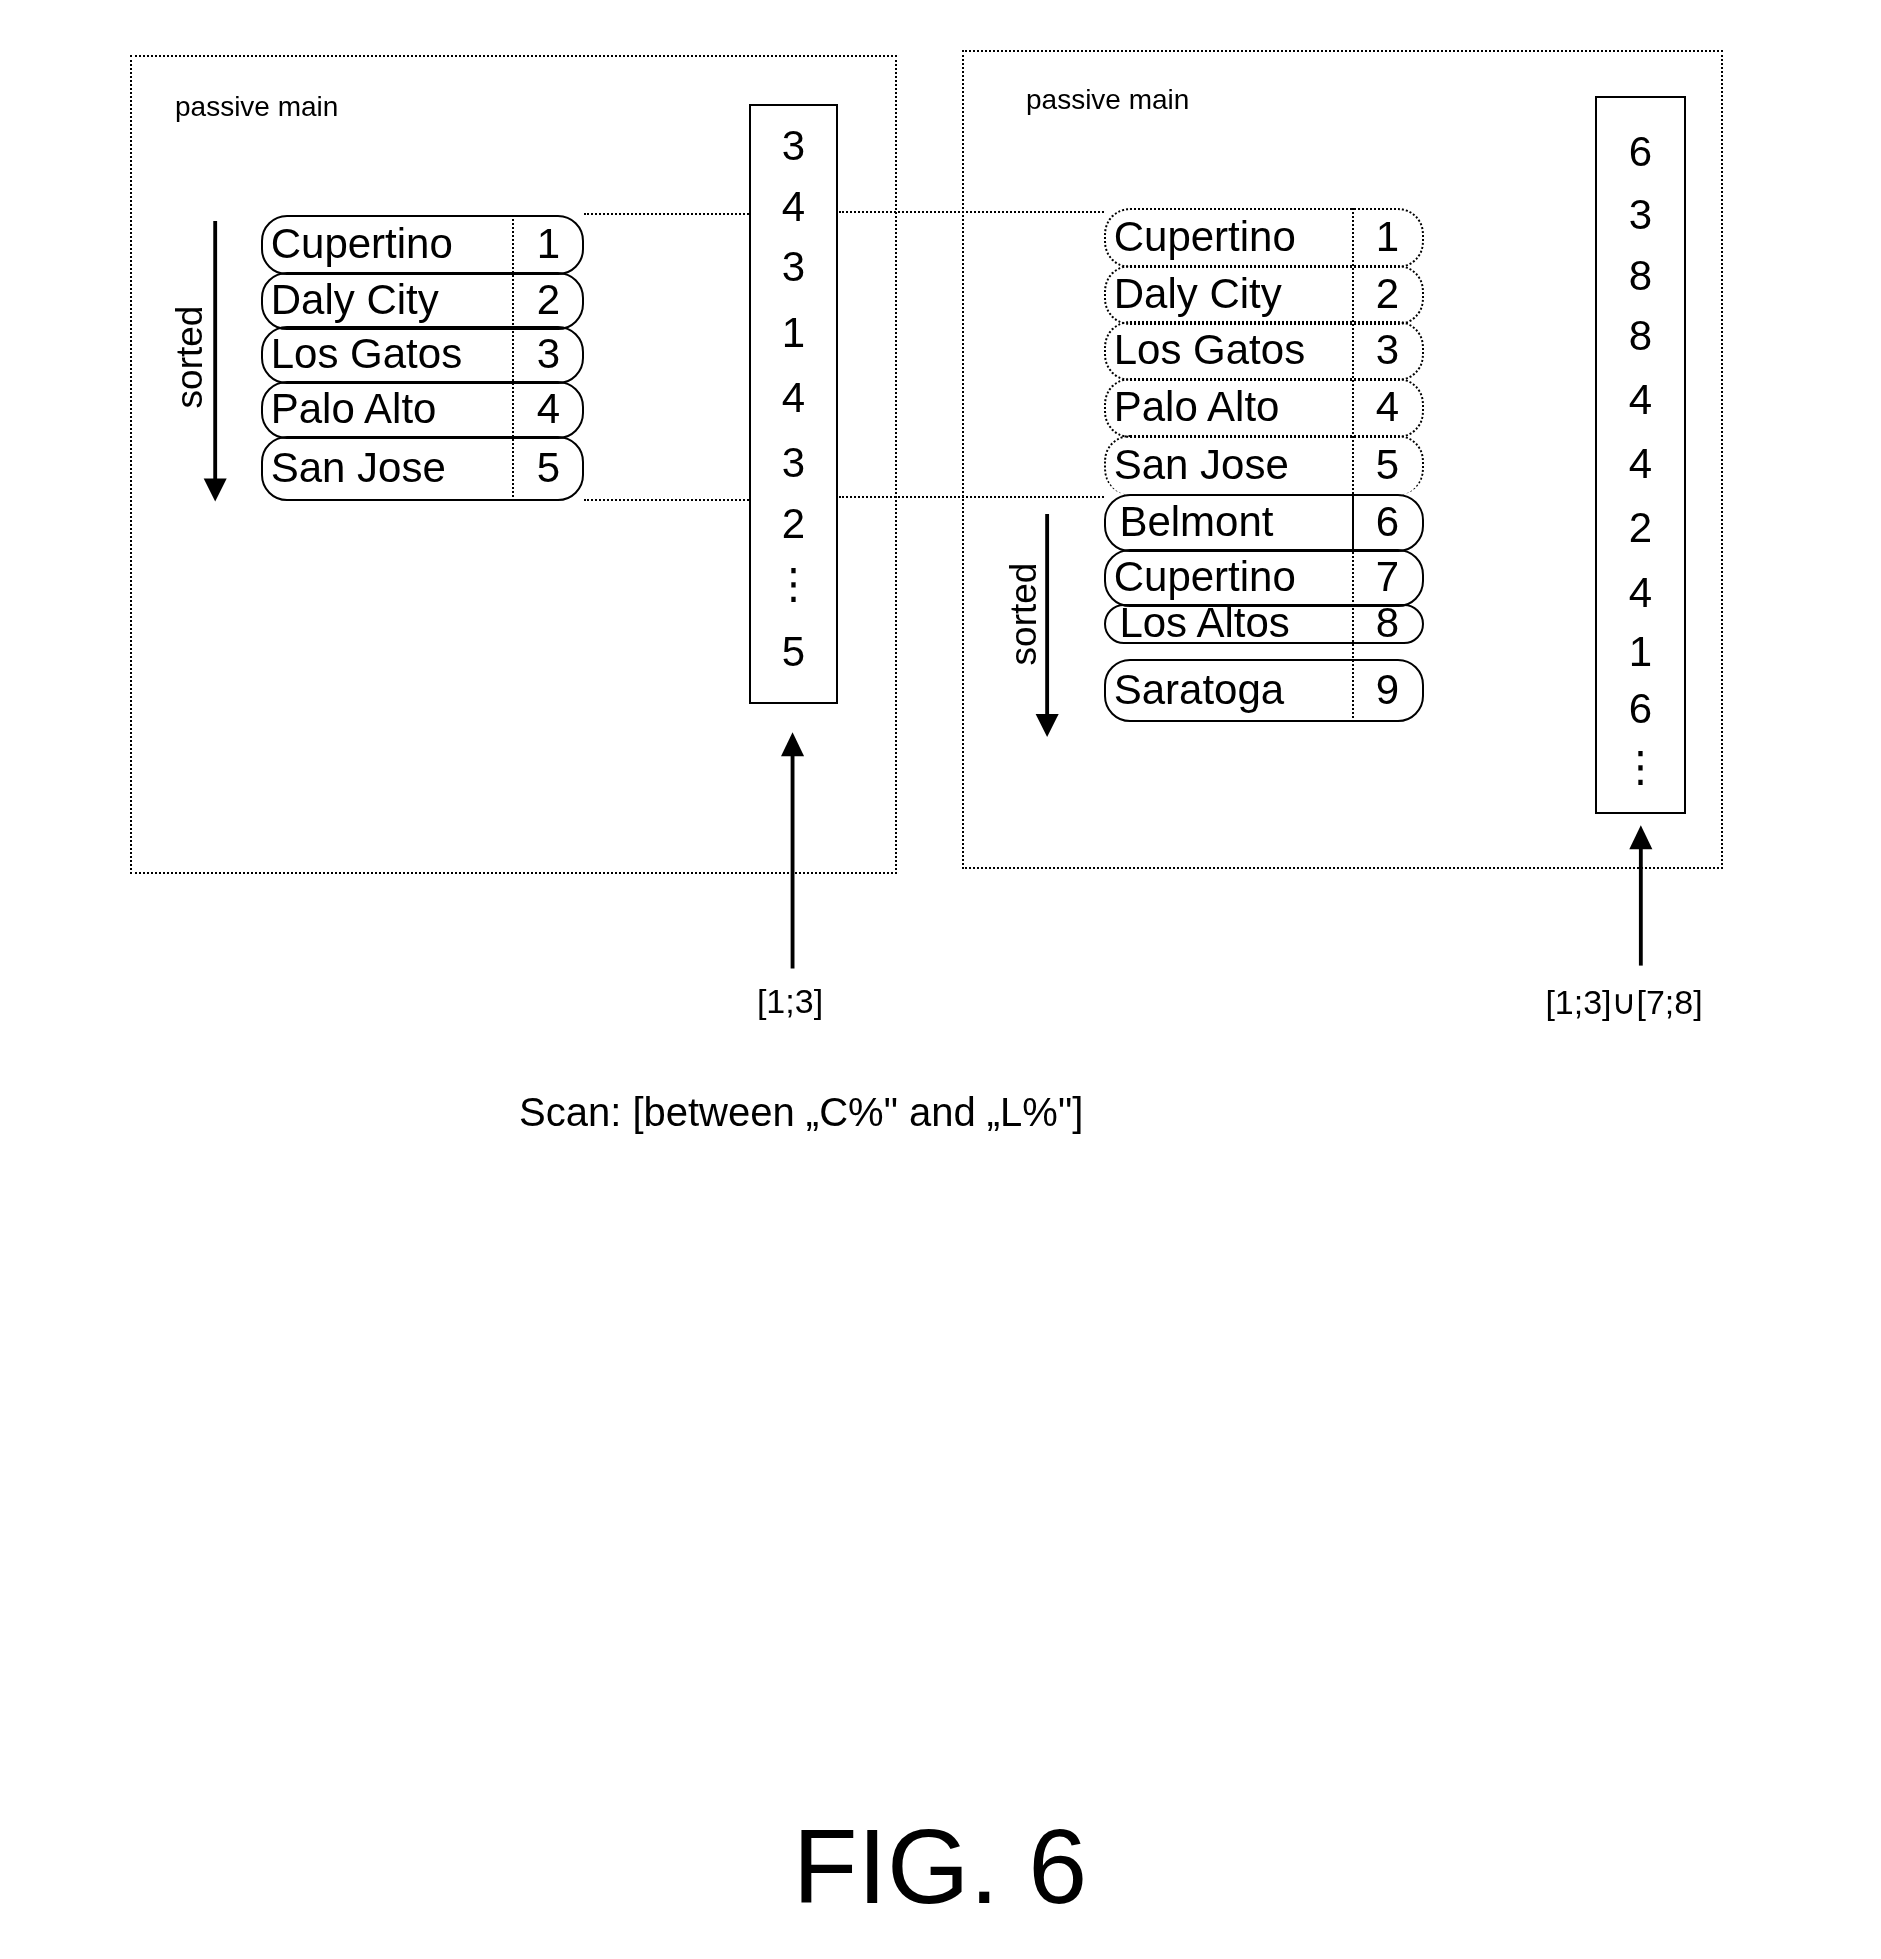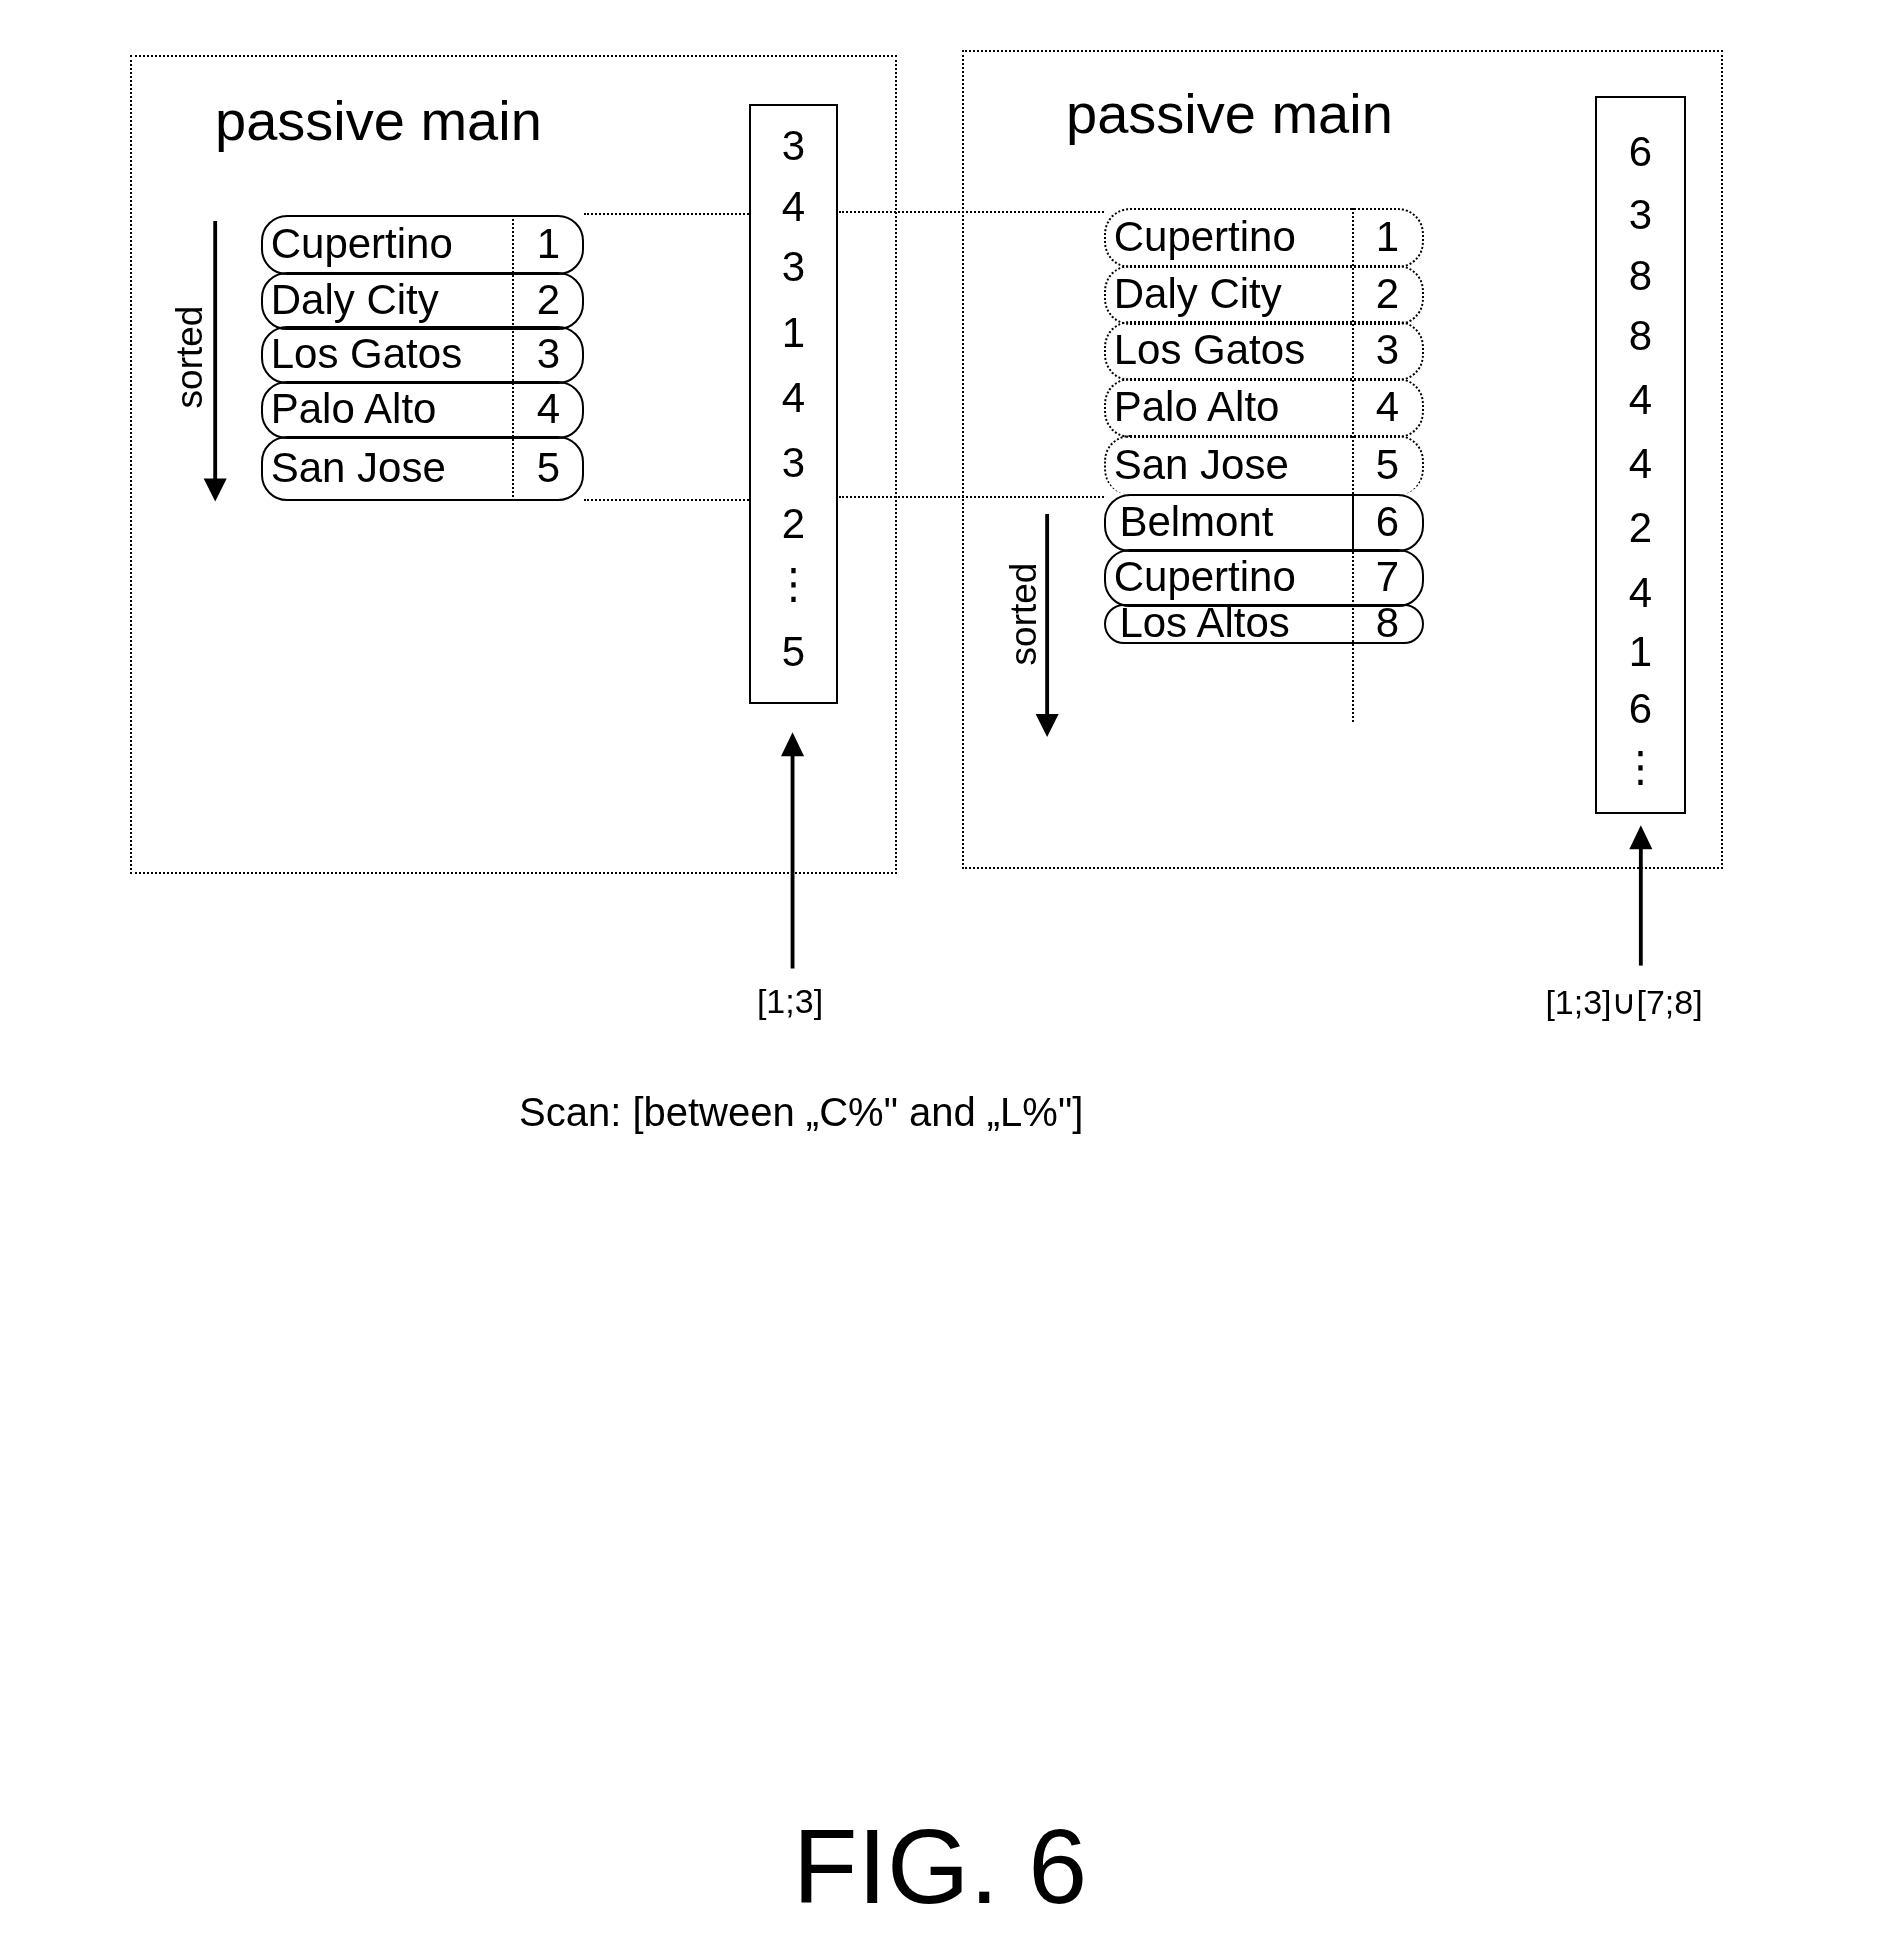--- a/index.html
+++ b/index.html
@@ -1,19 +1,19 @@
 <!DOCTYPE html>
 <html><head>
 <meta charset="utf-8">
 <style>
   html,body{margin:0;padding:0;background:#fff;}
   body{width:1881px;height:1960px;position:relative;overflow:hidden;font-family:"Liberation Sans",sans-serif;color:#000;}
   .abs{position:absolute;}
   .dotbox{position:absolute;border:2.9px dotted #000;box-sizing:border-box;}
-  .title{position:absolute;font-size:56px;line-height:1;margin-left:40px;}
+  .title{position:absolute;font-size:28px;line-height:1;}
   .tbl{position:absolute;box-sizing:border-box;}
   .row{position:absolute;left:0;right:0;box-sizing:border-box;font-size:42px;border-radius:26px;}
   .row .name{position:absolute;left:7.7px;top:50%;transform:translateY(-52%);white-space:nowrap;}
   .row .id{position:absolute;right:0;top:50%;transform:translateY(-52%);text-align:center;}
   .row.solid{border:2.9px solid #000;}
   .row.dotted{border:2.9px dotted #000;}
   .vline{position:absolute;top:0;bottom:0;}
   .vcol{position:absolute;border:2.9px solid #000;box-sizing:border-box;}
   .vcol .v{position:absolute;left:0;right:0;text-align:center;font-size:42px;line-height:1;}
   .sorted{position:absolute;font-size:37px;transform:rotate(-90deg);transform-origin:center center;white-space:nowrap;}
@@ -95,20 +95,24 @@
     <span class="id" style="width:69px;">6</span>
   </div>
   <div class="row solid" style="top:341px;height:58px;">
     <span class="name">Cupertino</span>
     <span class="id" style="width:69px;">7</span>
   </div>
   <div class="row solid" style="top:396px;height:40px;">
     <span class="name" style="left:13.4px;">Los Altos</span>
     <span class="id" style="width:69px;">8</span>
   </div>
+  <div class="row solid" style="top:451px;height:63px;">
+    <span class="name">Saratoga</span>
+    <span class="id" style="width:69px;">9</span>
+  </div>
   <div class="vline" style="left:248px;top:0;height:286px;border-left:2.9px dotted #000;"></div>
   <div class="vline" style="left:248px;top:286px;height:58px;border-left:2.9px solid #000;"></div>
   <div class="vline" style="left:248px;top:344px;bottom:0;border-left:2.9px dotted #000;"></div>
 </div>
 
 <div class="vcol" style="left:1595px;top:96px;width:91px;height:718px;">
   <div class="v" style="top:33px;">6</div>
   <div class="v" style="top:96px;">3</div>
   <div class="v" style="top:157px;">8</div>
   <div class="v" style="top:217px;">8</div>

